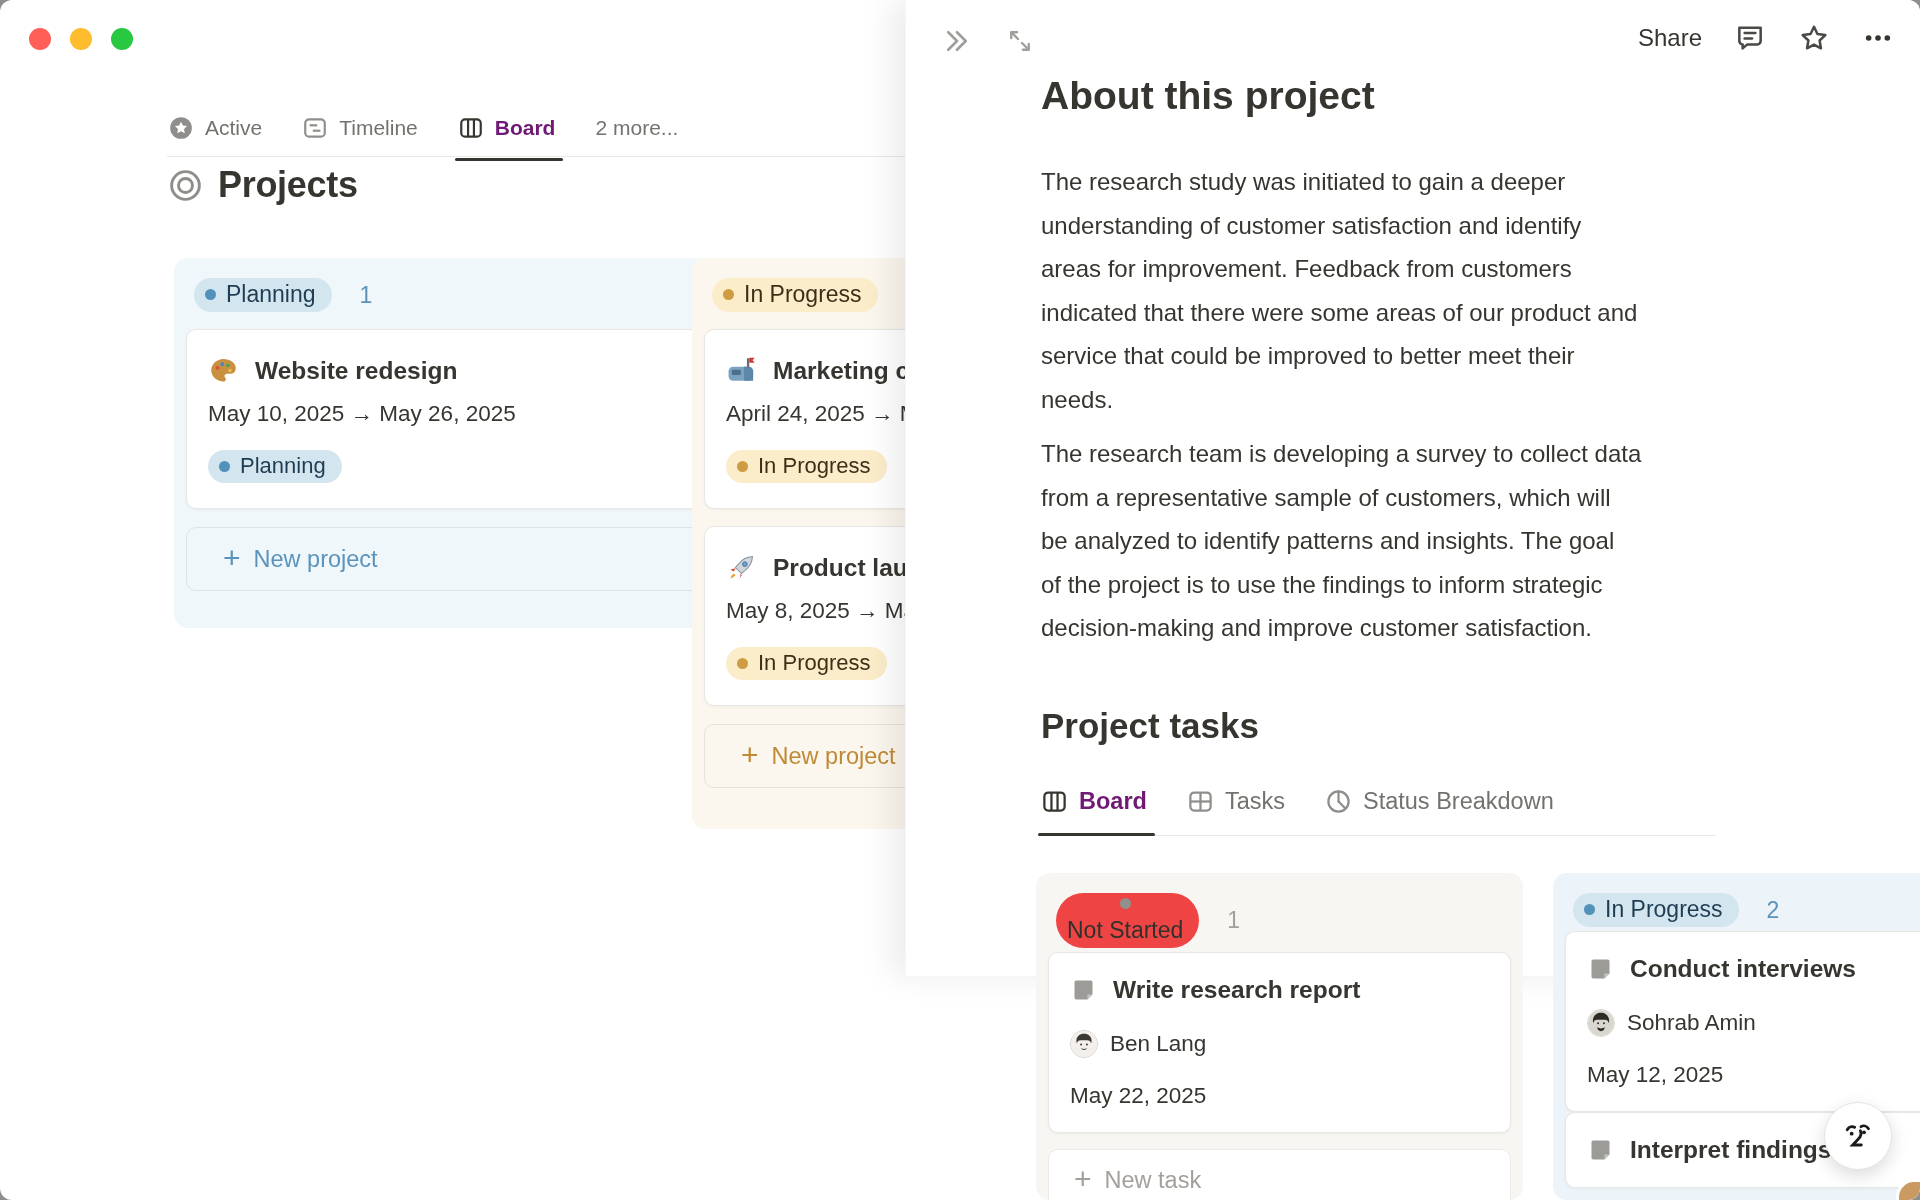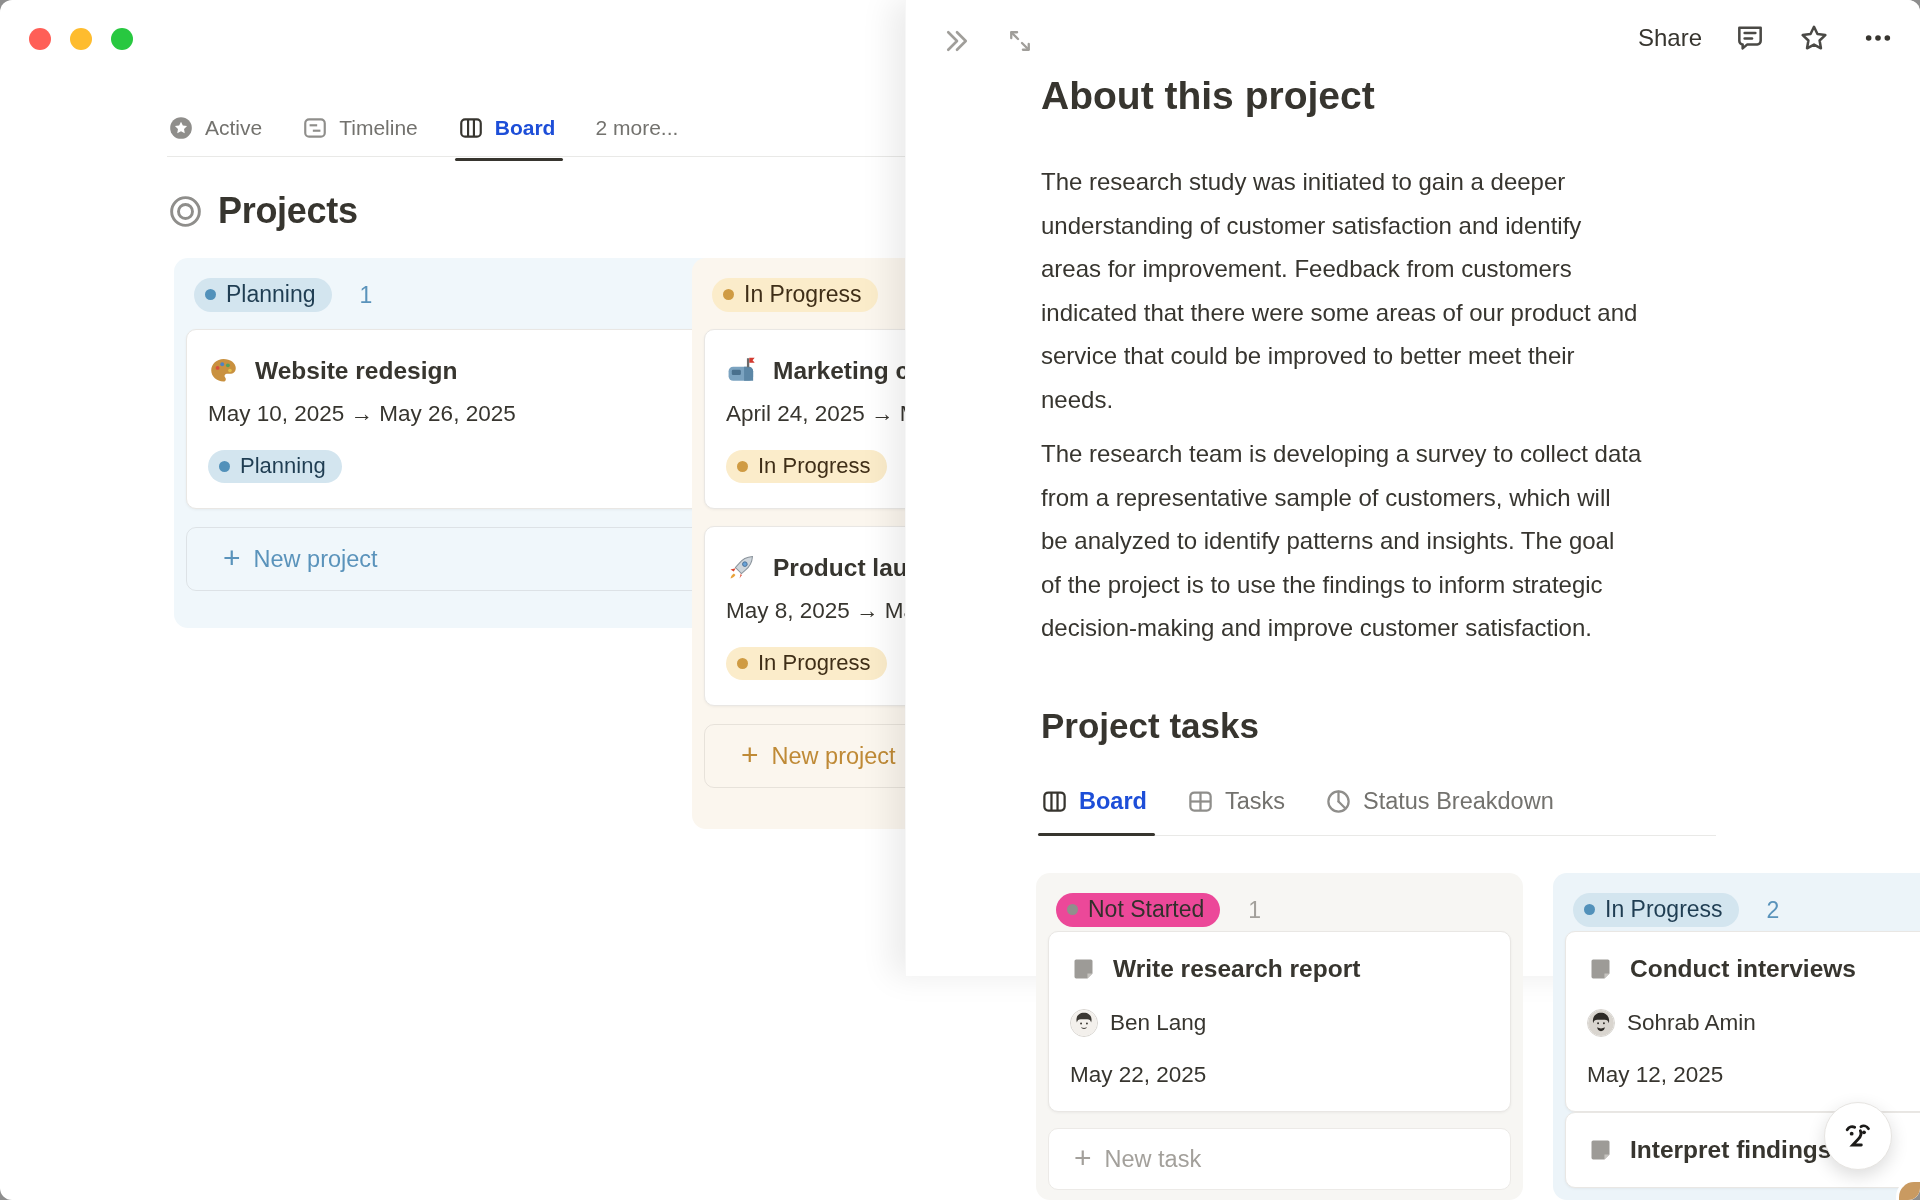--- a/index.html
+++ b/index.html
@@ -11,37 +11,37 @@
   
   .traffic { position:absolute; left:29px; top:28px; display:flex; gap:19px; }
   .tl { width:22px; height:22px; border-radius:50%; }
   .tl.red { background:#ff5f57; } .tl.yellow { background:#febc2e; } .tl.green { background:#28c840; }
 
   
   .ltabs { position:absolute; left:168px; top:102px; display:flex; gap:40px; align-items:center;
            font-size:21px; color:#73726e; height:52px; }
   .vtab { display:flex; align-items:center; gap:11px; position:relative; cursor:default; }
   .vtab .ticon { display:flex; }
-  .vtab.active { color:#1d4ed8; font-weight:700; }
+  .vtab.active { color:#701a75; font-weight:700; }
   .vtab.active::after { content:""; position:absolute; left:-3px; right:-8px; bottom:-20px;
                         height:3px; background:#37352f; border-radius:2px; }
   .ldivider { position:absolute; left:167px; top:156px; width:740px; height:1px; background:#e9e9e7; }
 
-  .ptitle { position:absolute; left:168px; top:190px; display:flex; align-items:center; gap:15px;
+  .ptitle { position:absolute; left:168px; top:164px; display:flex; align-items:center; gap:15px;
             font-size:36px; font-weight:800; letter-spacing:-0.3px; }
 
   
   .kcol { position:absolute; border-radius:14px; padding:12px; }
   .kcol-head { display:flex; align-items:center; margin:8px 0 4px 8px; }
   .pill { display:inline-flex; align-items:center; gap:10px; padding:5px 16px 6px 11px;
           border-radius:999px; font-size:23px; line-height:1; }
   .pill .dot { width:11px; height:11px; border-radius:50%; }
   .t-blue { background:#d3e5ef; color:#1f3d52; } .t-blue .dot { background:#5291ba; }
   .t-yellow { background:#fbecca; color:#3f2e17; } .t-yellow .dot { background:#cf9b43; }
-  .t-gray { background:#ec4899; color:#32302c; } .t-gray .dot { background:#90908c; }
+  .t-gray { background:#ef4444; color:#32302c;flex-direction:column; } .t-gray .dot { background:#90908c; }
   .kcount { font-size:23px; margin-left:28px; }
   .cnt-blue { color:#5a93bb; } .cnt-gray { color:#a3a09b; }
 
   .kcard { margin-top:17px; background:#fff; border:1px solid #e9e7e4; border-radius:10px;
            box-shadow:0 1px 3px rgba(15,15,15,.05); padding:25px 21px; }
   .kcard-title { display:flex; align-items:center; gap:16px; font-size:24.5px; font-weight:700;
                  white-space:nowrap; overflow:hidden; }
   .kcard-dates { margin-top:15px; font-size:22.5px; white-space:nowrap; }
   .kcard .pill { margin-top:23px; font-size:22px; }
   .newbtn { margin-top:18px; height:64px; border:1px solid rgba(55,53,47,.10); border-radius:10px;

